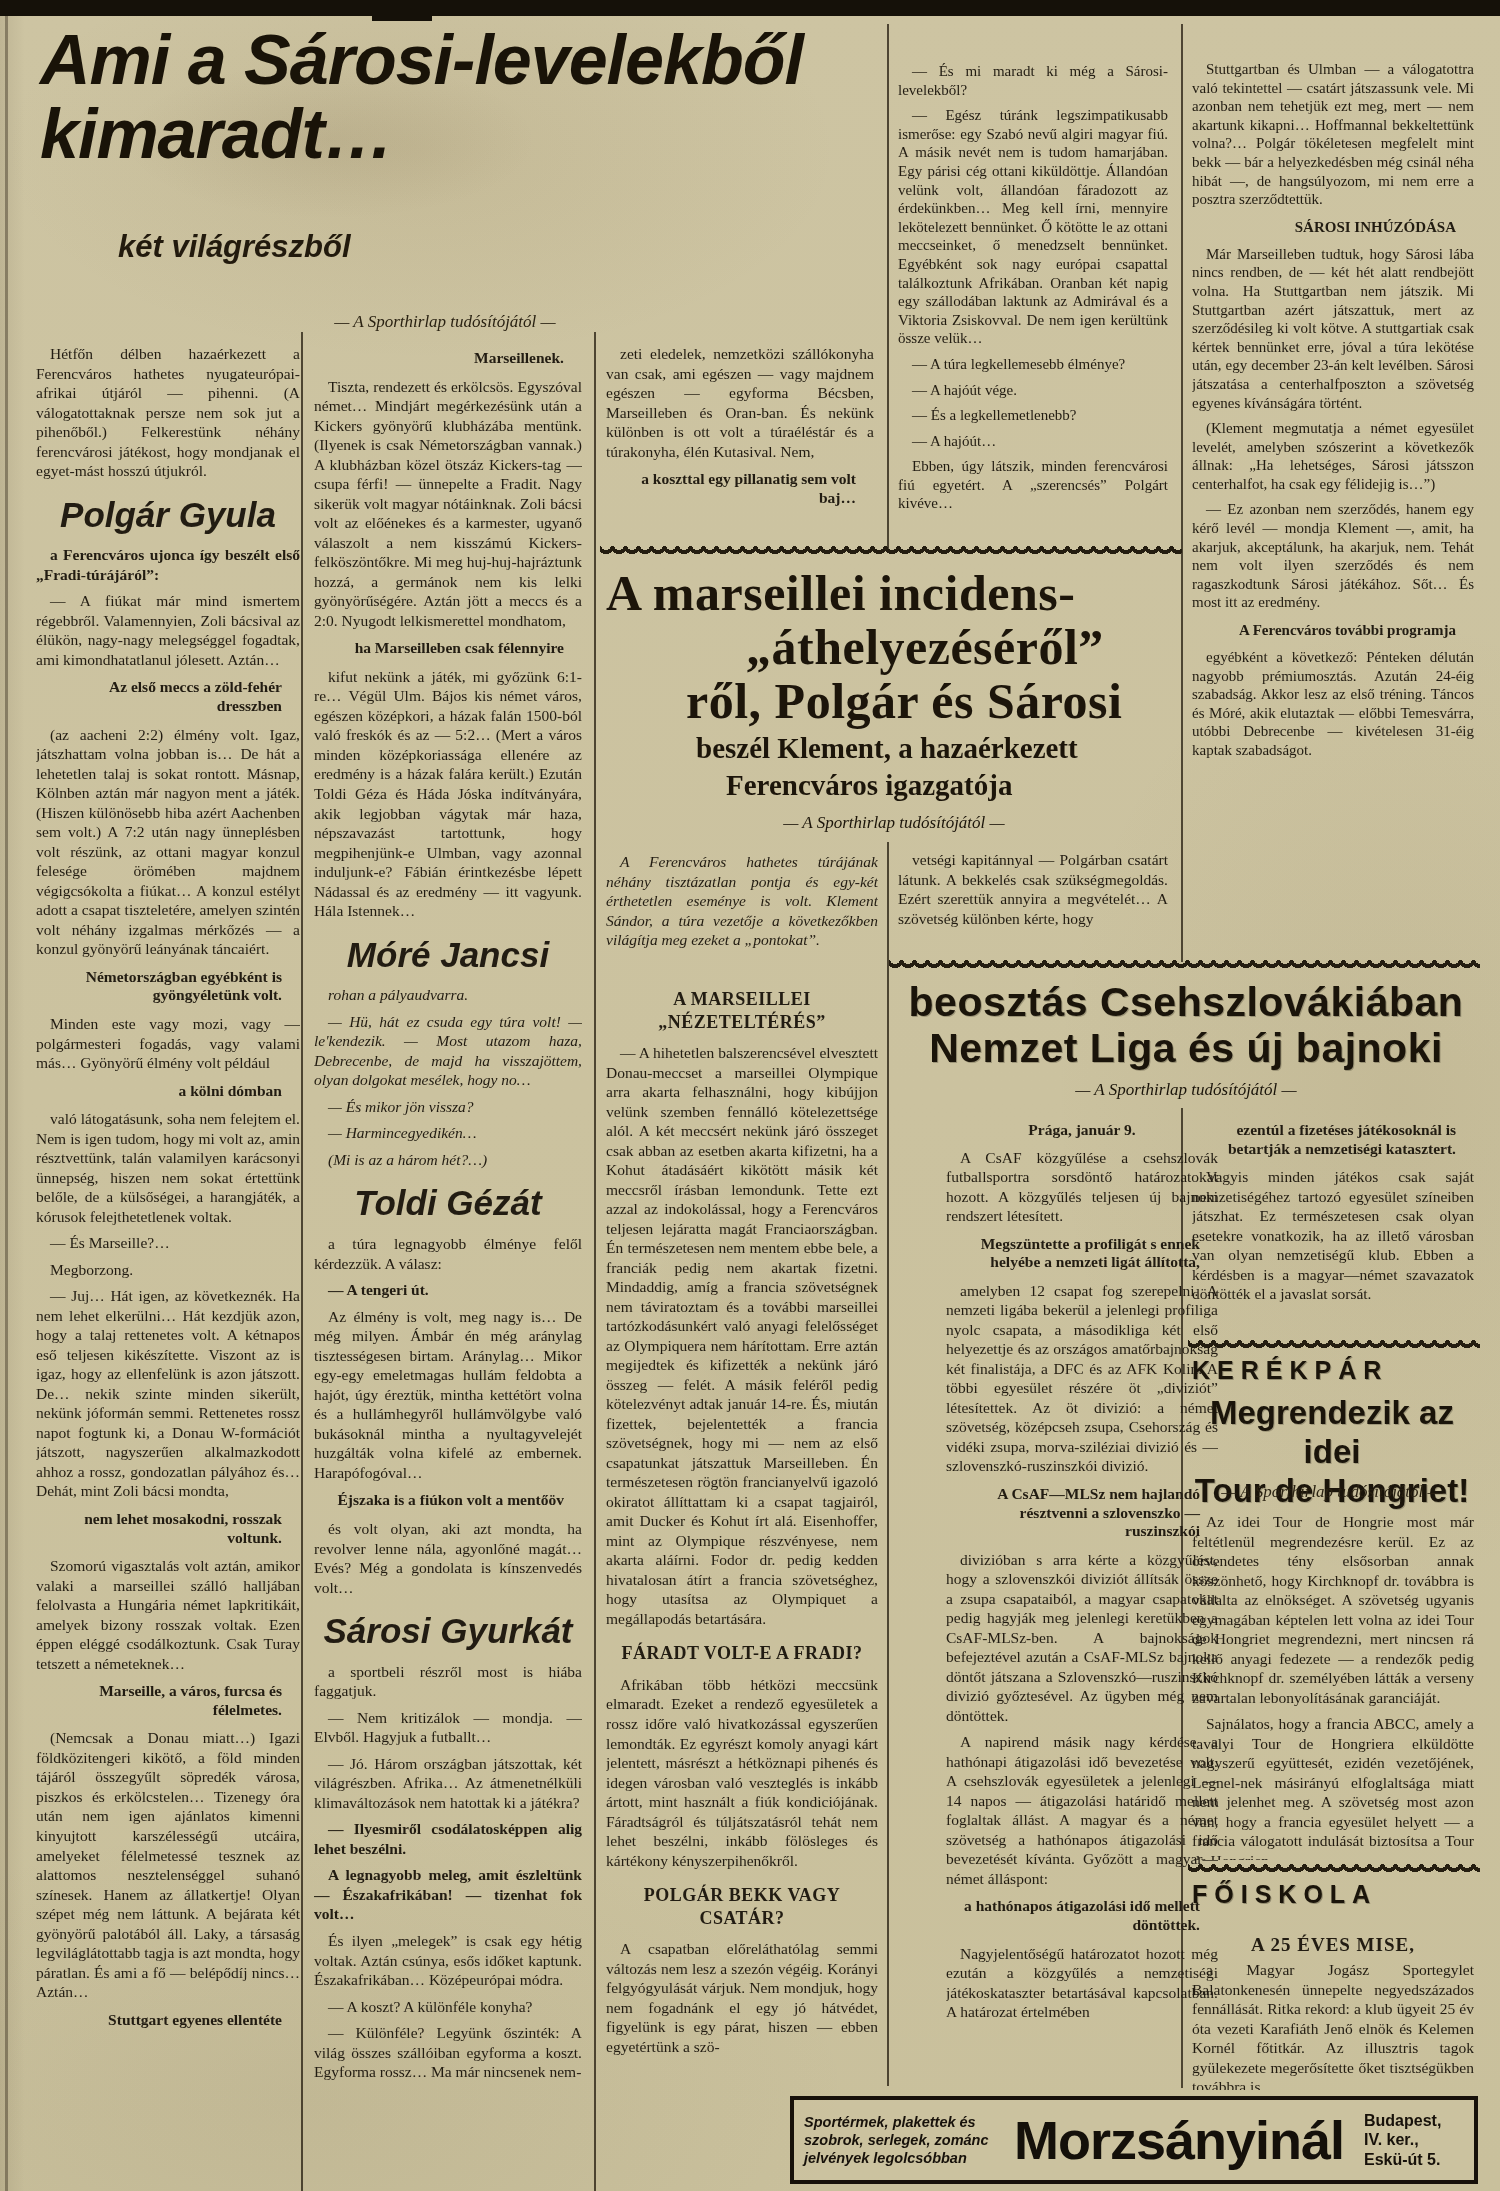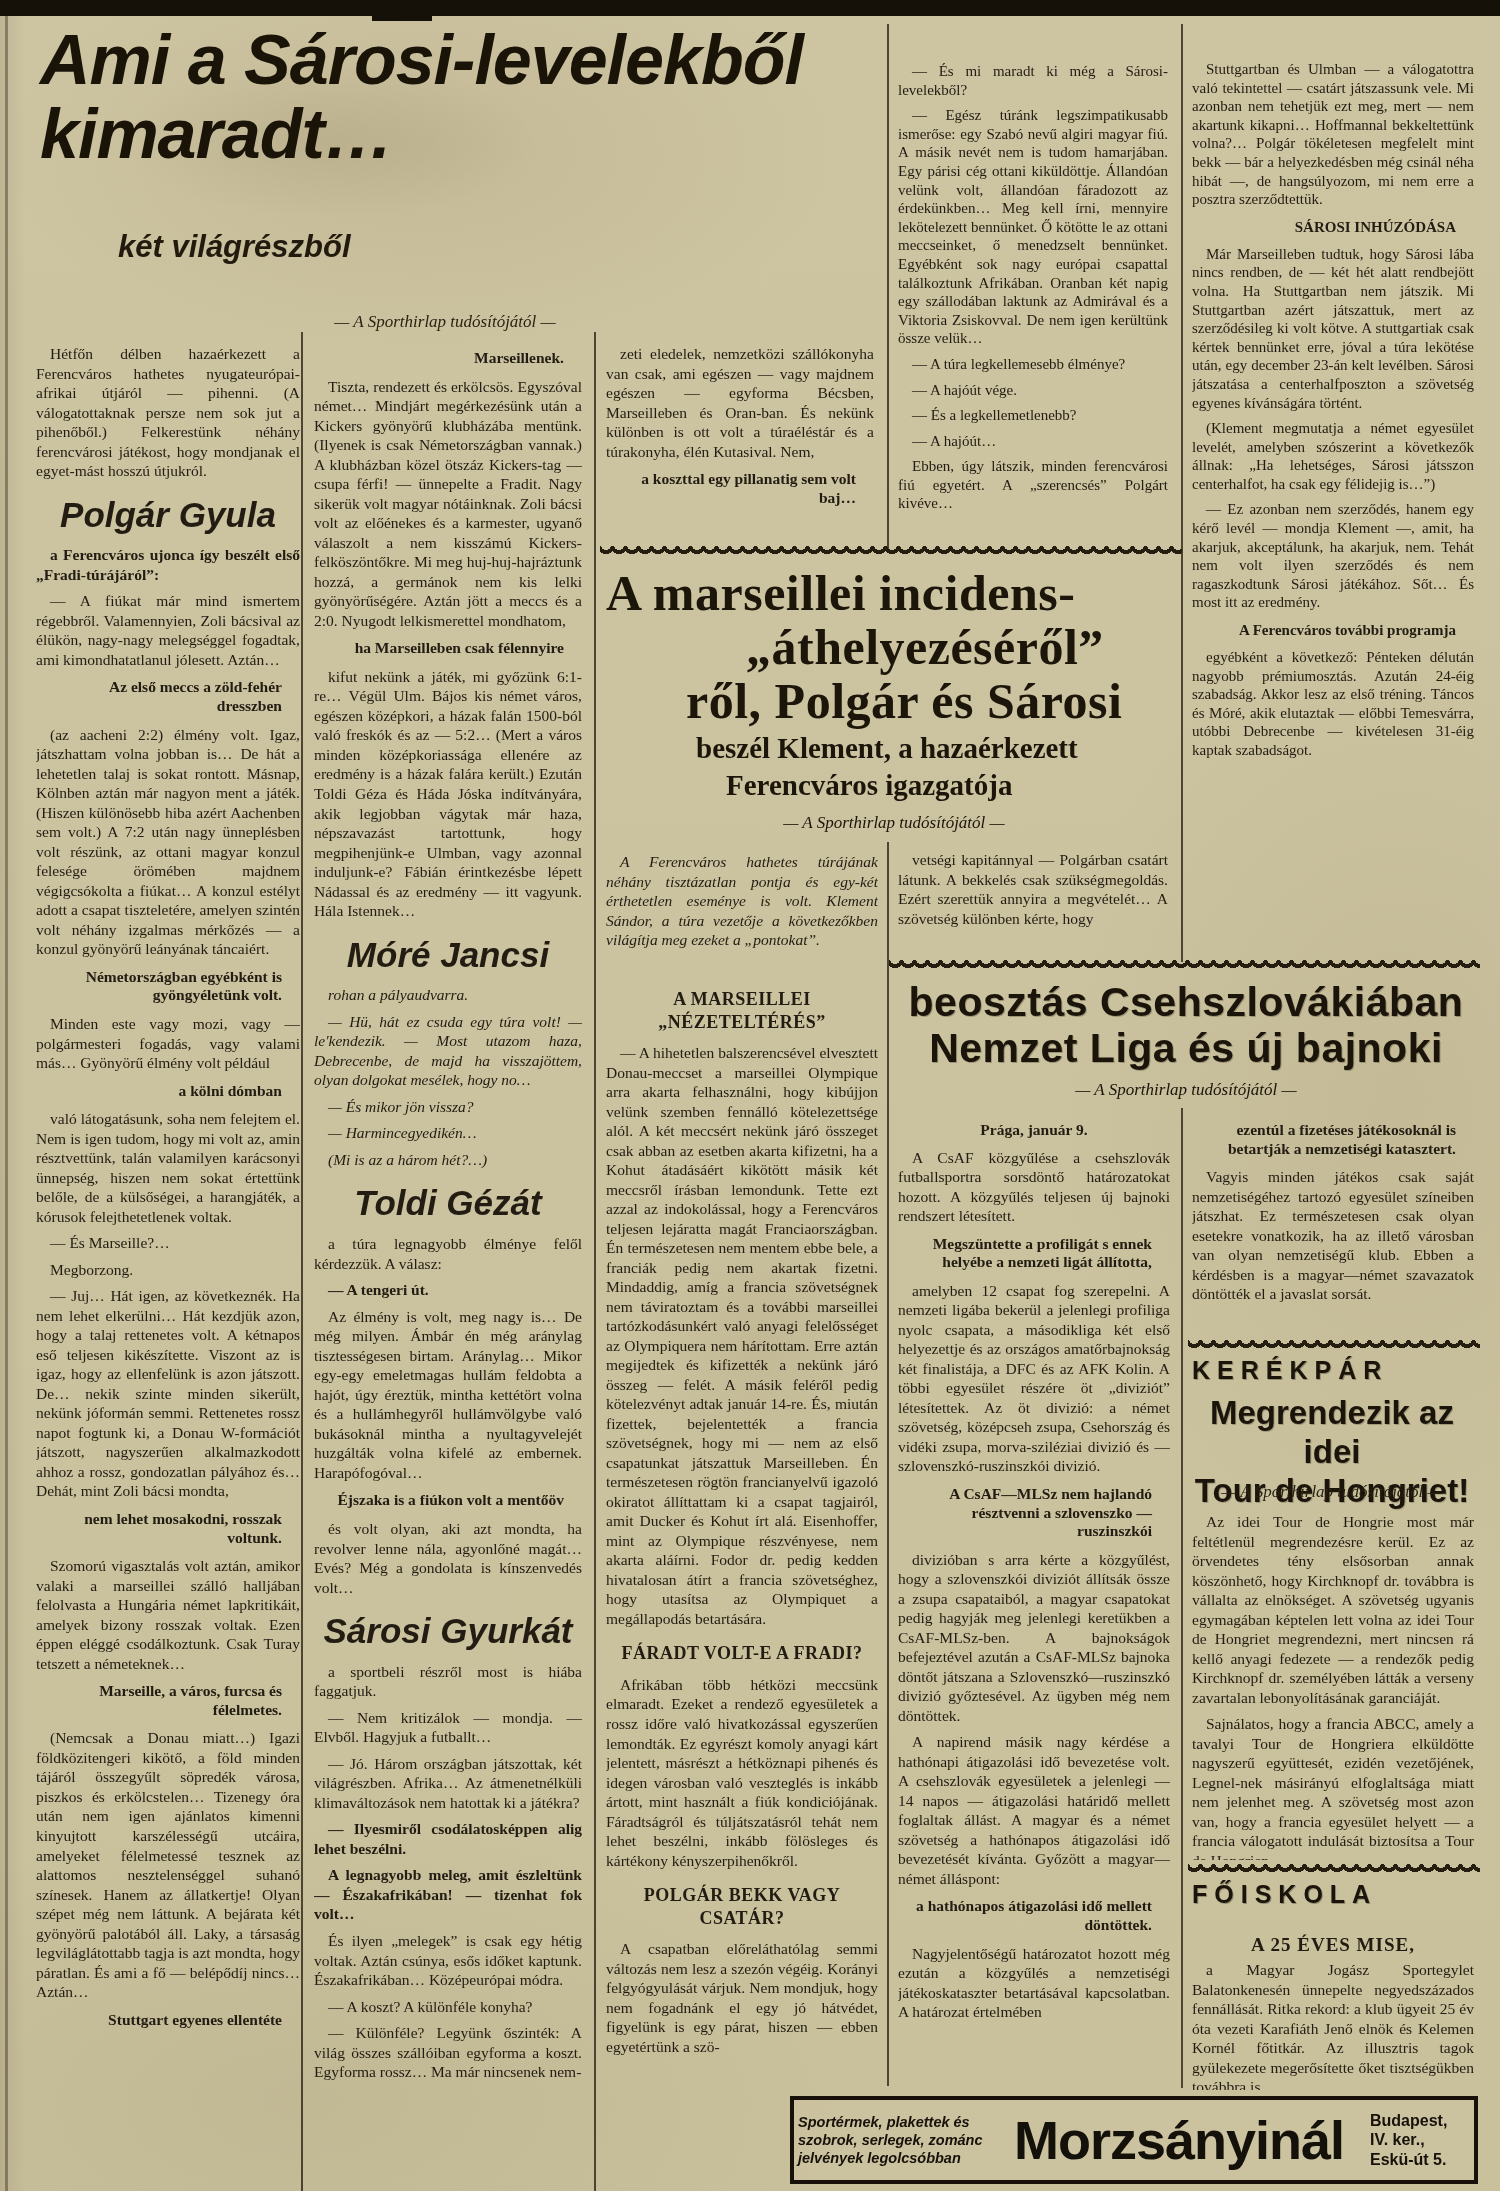--- a/index.html
+++ b/index.html
@@ -57,21 +57,21 @@
   .p-italic{font-style:italic;text-indent:14px;}
   .p-sub{font-weight:700;text-align:right;text-indent:0;margin:9px 18px 9px !important;line-height:1.2;}
   .p-sub2{font-weight:700;text-align:center;text-indent:0;margin:14px 8px 10px !important;
           font-size:18px;line-height:1.25;letter-spacing:.5px;}
   .p-section{font-family:"Liberation Sans",sans-serif;font-style:italic;font-weight:700;
              font-size:35px;text-align:center;text-indent:0;margin:16px 0 12px !important;line-height:1.05;}
   .p-dateline{font-weight:700;text-align:center;text-indent:0;margin:4px 0 8px !important;}
 
   
   .adbox{position:absolute;left:790px;top:2096px;width:688px;height:88px;border:4px solid #17110a;
-         display:flex;align-items:center;box-sizing:border-box;padding:4px 4px;gap:12px;
+         display:flex;align-items:center;box-sizing:border-box;padding:4px 10px;gap:12px;
          background:rgba(205,196,162,.5);}
   .ad-services{font-family:"Liberation Sans",sans-serif;font-weight:700;font-style:italic;
                font-size:14.5px;line-height:1.25;width:190px;color:#17110a;}
   .ad-name{flex:1;font-family:"Liberation Sans",sans-serif;font-weight:700;font-size:54px;
            letter-spacing:-1px;text-align:center;color:#14100a;}
   .ad-address{font-family:"Liberation Sans",sans-serif;font-weight:700;font-size:16px;line-height:1.2;
               width:100px;text-align:left;color:#17110a;}
 </style>
 </head>
 <body>
@@ -195,21 +195,21 @@
       <p class="p-body">Afrikában több hétközi meccsünk elmaradt. Ezeket a rendező egyesületek a rossz időre való hivatkozással egyszerűen lemondták. Ez egyrészt komoly anyagi kárt jelentett, másrészt a hétköznapi pihenés és idegen városban való veszteglés is inkább ártott, mint használt a fiúk kondiciójának. Fáradtságról és túljátszatásról tehát nem lehet beszélni, inkább fölösleges és kártékony kényszerpihenőkről.</p>
       <p class="p-sub2">POLGÁR BEKK VAGY CSATÁR?</p>
       <p class="p-body">A csapatban előreláthatólag semmi változás nem lesz a szezón végéig. Korányi felgyógyulását várjuk. Nem mondjuk, hogy nem fogadnánk el egy jó hátvédet, figyelünk is egy párat, hiszen — ebben egyetértünk a szö-</p>
     </div>
 
   <section class="nemzet-head">
     <div class="nh">beosztás Csehszlovákiában</div>
     <div class="nh">Nemzet Liga és új bajnoki</div>
     <div class="byl">— A Sporthirlap tudósítójától —</div>
   </section>
-  <div class="col" style="left:898px;top:1116px;width:272px;height:968px">
+  <div class="col" style="left:946px;top:1116px;width:272px;height:968px">
       <p class="p-dateline">Prága, január 9.</p>
       <p class="p-body">A CsAF közgyűlése a csehszlovák futballsportra sorsdöntő határozatokat hozott. A közgyűlés teljesen új bajnoki rendszert létesített.</p>
       <p class="p-sub">Megszüntette a profiligát s ennek helyébe a nemzeti ligát állította,</p>
       <p class="p-body">amelyben 12 csapat fog szerepelni. A nemzeti ligába bekerül a jelenlegi profiliga nyolc csapata, a másodikliga két első helyezettje és az országos amatőrbajnokság két finalistája, a DFC és az AFK Kolin. A többi egyesület részére öt „diviziót” létesítettek. Az öt divizió: a német szövetség, középcseh zsupa, Csehország és vidéki zsupa, morva-sziléziai divizió és — szlovenszkó-ruszinszkói divizió.</p>
       <p class="p-sub">A CsAF—MLSz nem hajlandó résztvenni a szlovenszko —ruszinszkói</p>
       <p class="p-body">divizióban s arra kérte a közgyűlést, hogy a szlovenszkói diviziót állítsák össze a zsupa csapataiból, a magyar csapatokat pedig hagyják meg jelenlegi keretükben a CsAF-MLSz-ben. A bajnokságok befejeztével azután a CsAF-MLSz bajnoka döntőt játszana a Szlovenszkó—ruszinszkó divizió győztesével. Az ügyben még nem döntöttek.</p>
       <p class="p-body">A napirend másik nagy kérdése a hathónapi átigazolási idő bevezetése volt. A csehszlovák egyesületek a jelenlegi — 14 napos — átigazolási határidő mellett foglaltak állást. A magyar és a német szövetség a hathónapos átigazolási idő bevezetését kívánta. Győzött a magyar—német álláspont:</p>
       <p class="p-sub">a hathónapos átigazolási idő mellett döntöttek.</p>
       <p class="p-body">Nagyjelentőségű határozatot hozott még ezután a közgyűlés a nemzetiségi játékoskataszter betartásával kapcsolatban. A határozat értelmében</p>
     </div>

